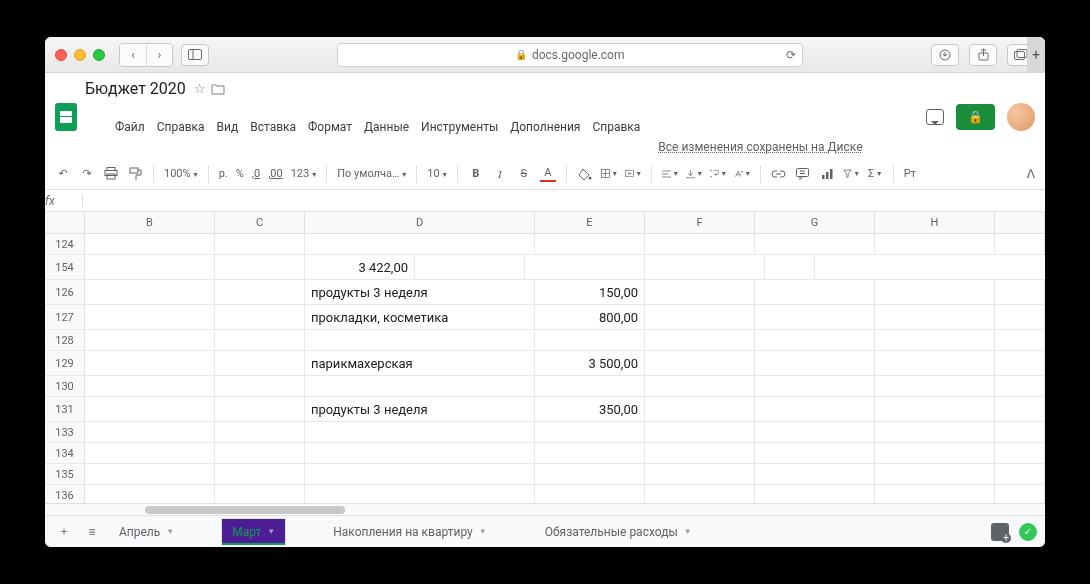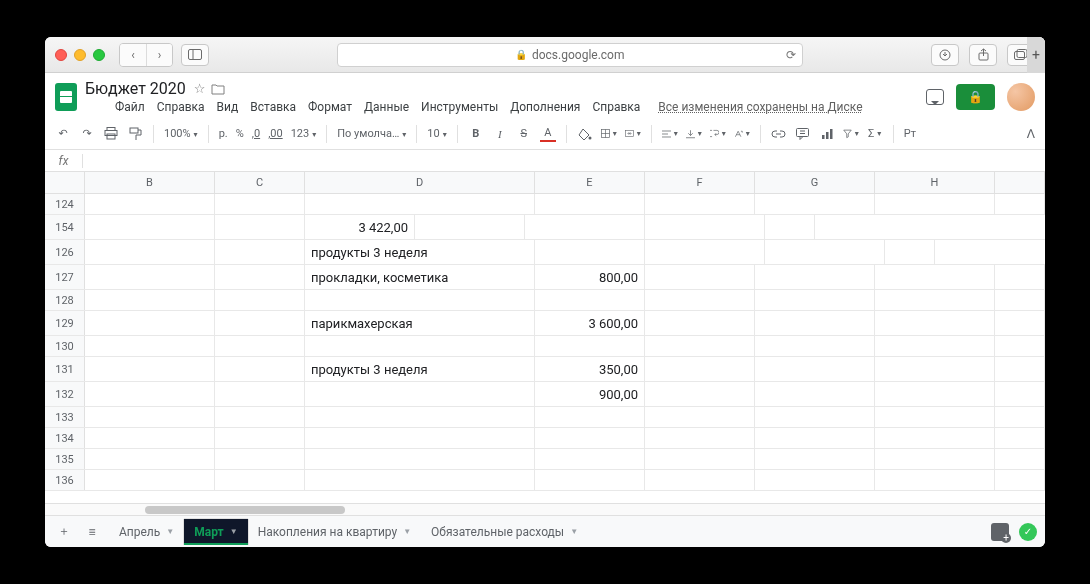--- a/index.html
+++ b/index.html
@@ -26,40 +26,40 @@
 
   
   .gs-head { padding: 6px 10px 0 10px; }
   .gs-row1 { display:flex; align-items:center; gap:8px;}
   .gs-logo { width:22px; height:28px; background:#0f9d58; border-radius:3px; position:relative; display:flex; align-items:center; justify-content:center;}
   .gs-logo::before { content:""; width:12px; height:12px; background:#fff; border-radius:1px;}
   .gs-logo::after { content:""; position:absolute; width:12px; height:1px; background:#0f9d58; top:13px;}
   .doc-title { font-size:16px; color:#202124;}
   .docmeta { color:#808080; font-size:13px; display:flex; gap:6px; align-items:center;}
   .gs-menus { display:flex; gap:12px; font-size:12px; color:#3c4043; margin-left:30px; margin-top:2px; align-items:center;}
-  .gs-menus .saved { color:#616161; text-decoration: underline dotted; margin-left:6px;}
+  .gs-menus .saved { color:#616161; text-decoration: underline dotted; margin-left:6px;margin-top:40px;}
   .gs-right { margin-left:auto; display:flex; align-items:center; gap:12px;}
   .chatico { width:18px; height:16px; border:1.5px solid #5f6368; border-radius:3px; position:relative;}
   .chatico::after { content:""; position:absolute; bottom:-5px; left:4px; border:4px solid transparent; border-top-color:#5f6368;}
   .sharebtn { background:#1a8e3a; color:#fff; font-size:12px; padding:6px 12px; border-radius:4px; display:flex; align-items:center; gap:6px;}
   .avatar { width:28px; height:28px; border-radius:50%; background: radial-gradient(circle at 30% 30%, #f5c6a5, #e29a62); }
 
   
   .toolbar { height:32px; border-bottom:1px solid #e0e0e0; display:flex; align-items:center; padding:0 10px; gap:10px; color:#5f6368; font-size:11px; margin-top:4px;}
   .toolbar .sep { width:1px; height:18px; background:#e0e0e0;}
   .toolbar .grp { display:flex; align-items:center; gap:8px;}
   .toolbar .ico { width:16px; height:16px; display:flex; align-items:center; justify-content:center; color:#5f6368; }
   .toolbar .txt { font-size:11px; color:#5f6368;}
   .toolbar .dd::after { content:"▾"; font-size:8px; margin-left:3px; color:#5f6368;}
   .hide-right { margin-left:auto;}
   .chev { font-size:12px; color:#5f6368;}
 
   
   .fxbar { height:22px; border-bottom:1px solid #e0e0e0; display:flex; align-items:center; font-size:12px; color:#777;}
-  .fxbar .fx { width:38px; text-align:center; font-style:italic; border-right:1px solid #e0e0e0;}
+  .fxbar .fx { width:38px; text-align:left; font-style:italic; border-right:1px solid #e0e0e0;}
 
   
   .gridwrap { flex:1; overflow:hidden; display:flex; flex-direction:column;}
   .colhead { display:flex; height:22px; background:#f8f9fa; border-bottom:1px solid #e0e0e0;}
   .corner { width:40px; border-right:1px solid #e0e0e0; background:#f8f9fa;}
   .ch { border-right:1px solid #e0e0e0; display:flex; align-items:center; justify-content:center; font-size:11px; color:#5f6368;}
   .rows { flex:1; overflow:hidden;}
   .row { display:flex; border-bottom:1px solid #e8e8e8;}
   .rh { width:40px; background:#f8f9fa; border-right:1px solid #e0e0e0; display:flex; align-items:center; justify-content:center; font-size:11px; color:#5f6368;}
   .cell { border-right:1px solid #e8e8e8; padding:3px 6px; font-size:13px; color:#202124; display:flex; align-items:center; }
@@ -69,21 +69,21 @@
   
   .cB{width:130px} .cC{width:90px} .cD{width:230px} .cE{width:110px} .cF{width:110px} .cG{width:120px} .cH{width:120px} .cI{width:50px}
 
   .tall .rh, .tall .cell { height:24px;}
   .short .rh, .short .cell { height:20px;}
 
   
   .sheetbar { height:32px; border-top:1px solid #e0e0e0; background:#f8f9fa; display:flex; align-items:center; padding:0 8px; gap:6px; font-size:12px; color:#5f6368;}
   .sheetbar .sb-ico { width:22px; height:22px; display:flex; align-items:center; justify-content:center; color:#5f6368;}
   .tab { padding:6px 10px; display:flex; align-items:center; gap:6px; border-radius:0; position:relative;}
-  .tab.active { background:#0f172a; color:#0f9d58; font-weight:700; box-shadow: inset 0 -2px 0 #0f9d58, 0 -1px 0 #e0e0e0, -1px 0 0 #e0e0e0, 1px 0 0 #e0e0e0;}
+  .tab.active { background:#4c1d95; color:#0f9d58; font-weight:400; box-shadow: inset 0 -2px 0 #0f9d58, 0 -1px 0 #e0e0e0, -1px 0 0 #e0e0e0, 1px 0 0 #e0e0e0;}
   .tab .tri { font-size:8px; color:#9aa0a6;}
   .sheetbar .right { margin-left:auto; display:flex; gap:10px; align-items:center;}
   .shield { width:18px; height:18px; border-radius:50%; background:#34c759; display:flex; align-items:center; justify-content:center; color:#fff; font-size:10px;}
   .explore { width:18px; height:18px; background:#5f6368; border-radius:3px; position:relative;}
   .explore::after{content:"+"; color:#fff; position:absolute; right:-2px; bottom:-2px; font-size:10px; background:#5f6368; border-radius:50%; width:10px; height:10px; line-height:10px; text-align:center;}
 
   .hscroll { height:12px; border-top:1px solid #e0e0e0; background:#fafafa; position:relative;}
   .hscroll .thumb { position:absolute; left:100px; top:2px; height:8px; width:200px; background:#c8c8c8; border-radius:4px;}
 
   svg { display:block; }
@@ -338,20 +338,21 @@
           <div class="cell cF"></div>
           <div class="cell cG"></div>
           <div class="cell cH"></div>
           <div class="cell cI"></div>
         </div>
         <div class="row tall">
           <div class="rh">126</div>
           <div class="cell cB"></div>
           <div class="cell cC"></div>
           <div class="cell cD">продукты 3 неделя</div>
+          <div class="cell cE num">150,00</div>
           <div class="cell cF"></div>
           <div class="cell cG"></div>
           <div class="cell cH"></div>
           <div class="cell cI"></div>
         </div>
         <div class="row tall">
           <div class="rh">127</div>
           <div class="cell cB"></div>
           <div class="cell cC"></div>
           <div class="cell cD">прокладки, косметика</div>
@@ -370,21 +371,21 @@
           <div class="cell cF"></div>
           <div class="cell cG"></div>
           <div class="cell cH"></div>
           <div class="cell cI"></div>
         </div>
         <div class="row tall">
           <div class="rh">129</div>
           <div class="cell cB"></div>
           <div class="cell cC"></div>
           <div class="cell cD">парикмахерская</div>
-          <div class="cell cE num">3 600,00</div>
+          <div class="cell cE num">3 500,00</div>
           <div class="cell cF"></div>
           <div class="cell cG"></div>
           <div class="cell cH"></div>
           <div class="cell cI"></div>
         </div>
         <div class="row short">
           <div class="rh">130</div>
           <div class="cell cB"></div>
           <div class="cell cC"></div>
           <div class="cell cD"></div>
@@ -393,31 +394,20 @@
           <div class="cell cG"></div>
           <div class="cell cH"></div>
           <div class="cell cI"></div>
         </div>
         <div class="row tall">
           <div class="rh">131</div>
           <div class="cell cB"></div>
           <div class="cell cC"></div>
           <div class="cell cD">продукты 3 неделя</div>
           <div class="cell cE num">350,00</div>
-          <div class="cell cF"></div>
-          <div class="cell cG"></div>
-          <div class="cell cH"></div>
-          <div class="cell cI"></div>
-        </div>
-        <div class="row tall">
-          <div class="rh">132</div>
-          <div class="cell cB"></div>
-          <div class="cell cC"></div>
-          <div class="cell cD"></div>
-          <div class="cell cE num">900,00</div>
           <div class="cell cF"></div>
           <div class="cell cG"></div>
           <div class="cell cH"></div>
           <div class="cell cI"></div>
         </div>
         <div class="row short">
           <div class="rh">133</div>
           <div class="cell cB"></div>
           <div class="cell cC"></div>
           <div class="cell cD"></div>
@@ -462,21 +452,21 @@
         </div>
       </div>
     <div class="hscroll">
         <div class="thumb"></div>
       </div>
   </div>
 
   <div class="sheetbar">
     <div class="sb-ico">＋</div>
     <div class="sb-ico">≡</div>
-    <div id="tabs" style="display:flex;">
+    <div id="tabs" style="display:flex;gap:38px;">
         <div class="tab">
           <span>Апрель</span>
           <span class="tri">▼</span>
         </div>
         <div class="tab active">
           <span>Март</span>
           <span class="tri">▼</span>
         </div>
         <div class="tab">
           <span>Накопления на квартиру</span>

